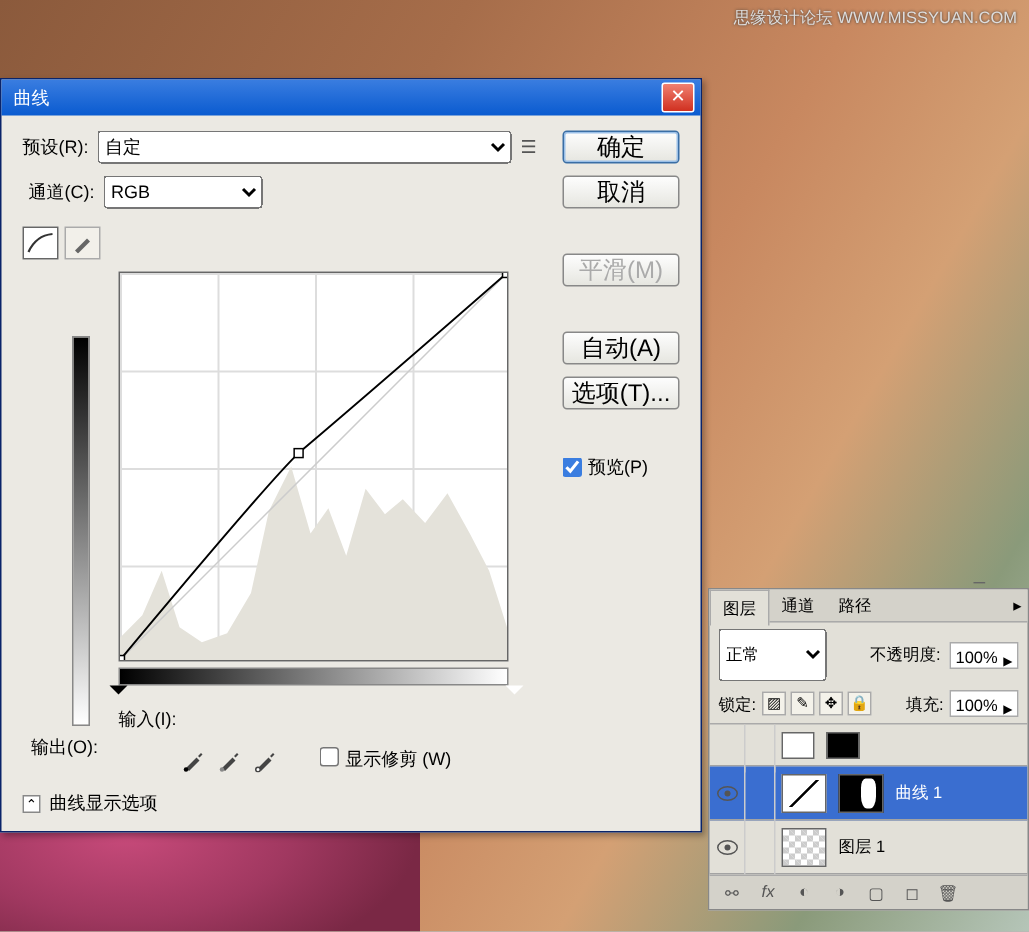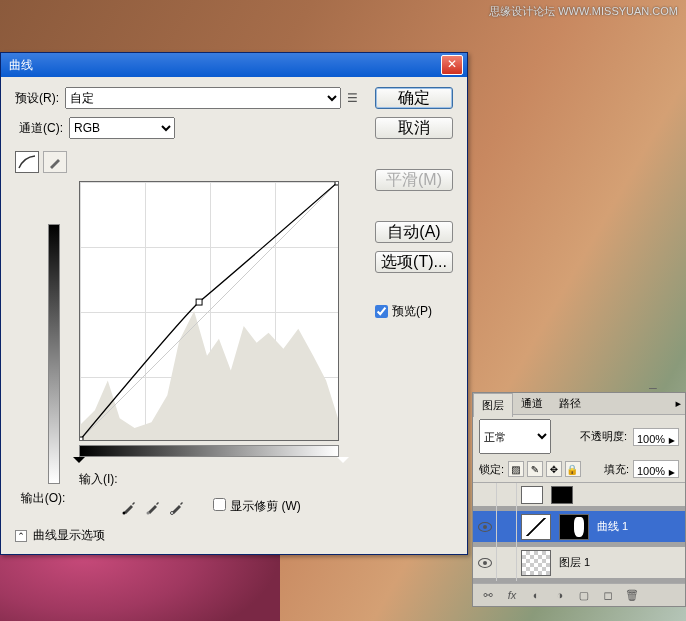--- a/index.html
+++ b/index.html
@@ -80,21 +80,21 @@
 .blend-select { width: 72px; height: 35px; font-size: 11px; }
 .opacity-label { margin-left: auto; }
 .pct-box { width: 46px; height: 18px; border: 1px solid #aaa; background: #fff; display: flex; align-items: flex-end; padding: 0 3px; }
 .pct-arrow { font-size: 8px; margin-left: auto; }
 
 .lock-row { display: flex; align-items: center; gap: 4px; padding: 2px 6px 4px; border-bottom: 1px solid #aaa; }
 .lock-icons { display: flex; gap: 3px; }
 .lock-icon { width: 16px; height: 16px; border: 1px solid #aaa; background: #f4f2ea; display: flex; align-items: center; justify-content: center; font-size: 10px; cursor: pointer; }
 
 .layer-list { max-height: 180px; overflow: hidden; }
-.layer { display: flex; align-items: center; height: 36px; border-bottom: 5px solid #a3a3a3; }
+.layer { display: flex; align-items: center; height: 36px; border-bottom: 1px solid #a3a3a3; }
 .layer.selected { background: #3a6ed0; color: #fff; }
 .vis { width: 24px; height: 36px; border-right: 1px solid #ccc; display: flex; align-items: center; justify-content: center; }
 .eye { width: 14px; height: 10px; border: 1px solid #555; border-radius: 50%; position: relative; }
 .eye::after { content: ''; position: absolute; width: 4px; height: 4px; background: #555; border-radius: 50%; top: 2px; left: 4px; }
 .link-col { width: 20px; height: 36px; border-right: 1px solid #ccc; }
 .thumb { width: 30px; height: 26px; border: 1px solid #666; background: #fff; margin: 0 4px; position: relative; }
 .thumb.curves::after { content: ''; position: absolute; inset: 3px; background: linear-gradient(135deg, transparent 46%, #000 48%, #000 52%, transparent 54%); }
 .thumb.mask { background: #000; }
 .thumb.mask::after { content: ''; position: absolute; top: 2px; right: 4px; width: 10px; height: 20px; background: #fff; border-radius: 30% 30% 40% 40%; }
 .thumb.checker { background-image:

